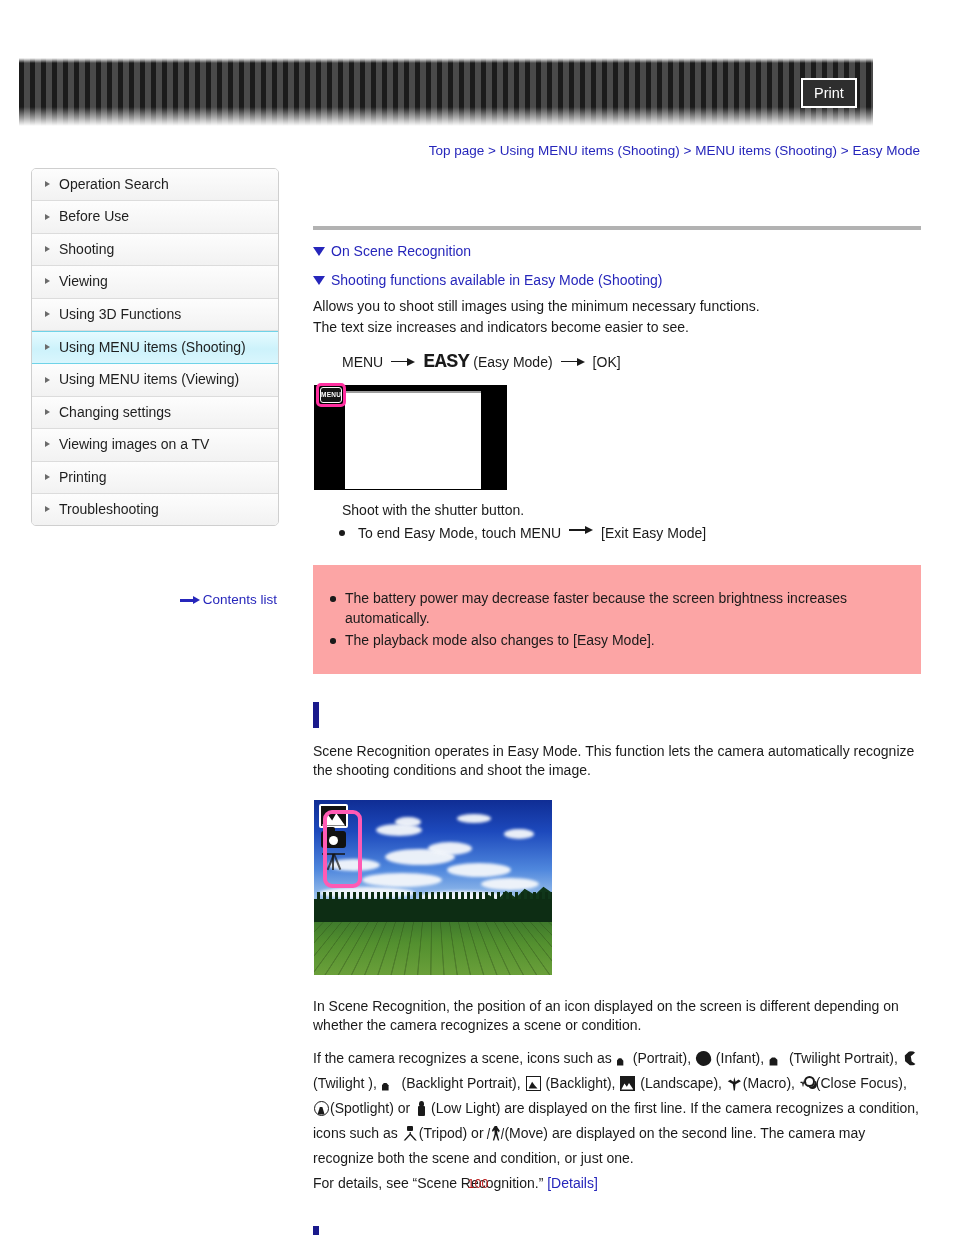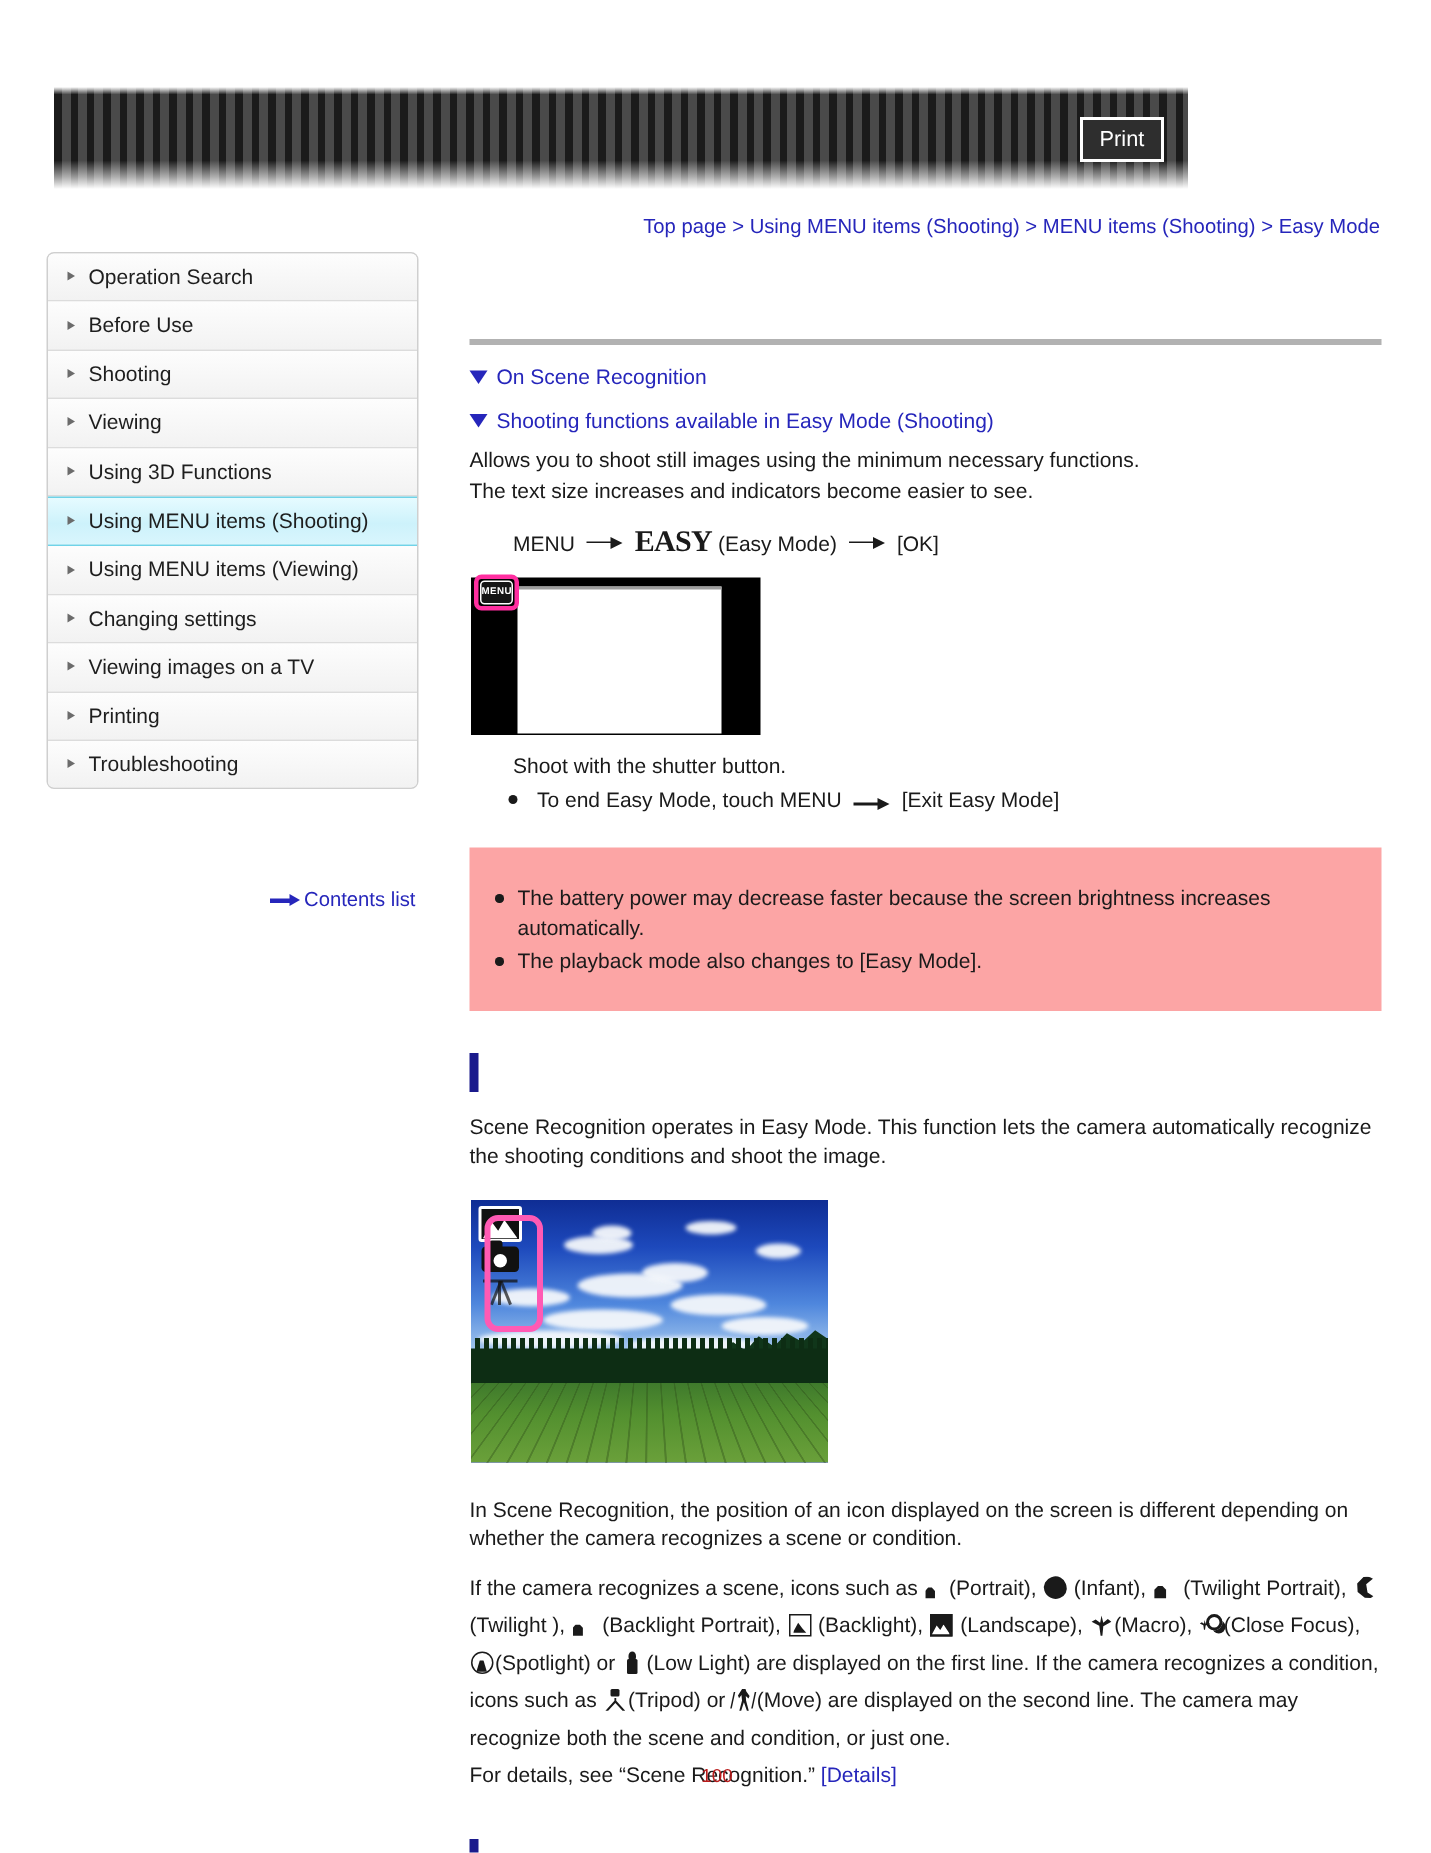--- a/index.html
+++ b/index.html
@@ -12,36 +12,37 @@
     height: 1235px;
     position: relative;
     font-family: "Liberation Sans", sans-serif;
     color: #1a1a1a;
     overflow: hidden;
   }
 
   
   #header-banner {
     position: absolute;
-    left: 36px;
+    left: 19px;
     top: 58px;
-    width: 756px;
+    width: 825px;
     height: 68px;
     background:
       linear-gradient(to bottom,
         rgba(255,255,255,0) 0%,
         rgba(255,255,255,0) 72%,
         rgba(255,255,255,0.55) 88%,
         rgba(255,255,255,1) 100%),
       linear-gradient(to right,
         rgba(255,255,255,0.0) 0px,
         rgba(255,255,255,0.0) 2px),
       repeating-linear-gradient(to right,
         #1b1b1b 0px, #1b1b1b 5px,
         #4a4a4a 5px, #4a4a4a 11px);
+    padding-left: 29px;
   }
   #header-banner::before {
     content: "";
     position: absolute;
     left: 0; top: 0; right: 0; height: 5px;
     background: linear-gradient(to bottom, #ffffff 0%, rgba(255,255,255,0) 100%);
   }
   #print-button {
     position: absolute;
     right: 16px;
@@ -208,21 +209,21 @@
   .arrow-r::after {
     content: "";
     position: absolute;
     right: 0; top: 1px;
     width: 0; height: 0;
     border-left: 8px solid #1a1a1a;
     border-top: 4px solid transparent;
     border-bottom: 4px solid transparent;
   }
   .easy-glyph {
-    font-family: Liberation Serif, serif;
+    font-family: Liberation Mono, monospace;
     font-weight: bold;
     font-size: 20px;
     letter-spacing: -0.5px;
     margin-right: 4px;
   }
 
   
   #camera-screen-figure {
     position: relative;
     margin-top: 12px;
@@ -275,21 +276,21 @@
     margin-top: 12px;
     margin-left: 29px;
     font-size: 14px;
   }
   .bullet-line {
     margin-top: 7px;
     margin-left: 45px;
     font-size: 14px;
     position: relative;
     display: flex;
-    align-items: flex-end;
+    align-items: flex-start;
   }
   .bullet-line .dot {
     position: absolute;
     left: -19px;
     top: 50%;
     margin-top: -3px;
     width: 6px; height: 6px;
     background: #1a1a1a;
     border-radius: 50%;
   }

